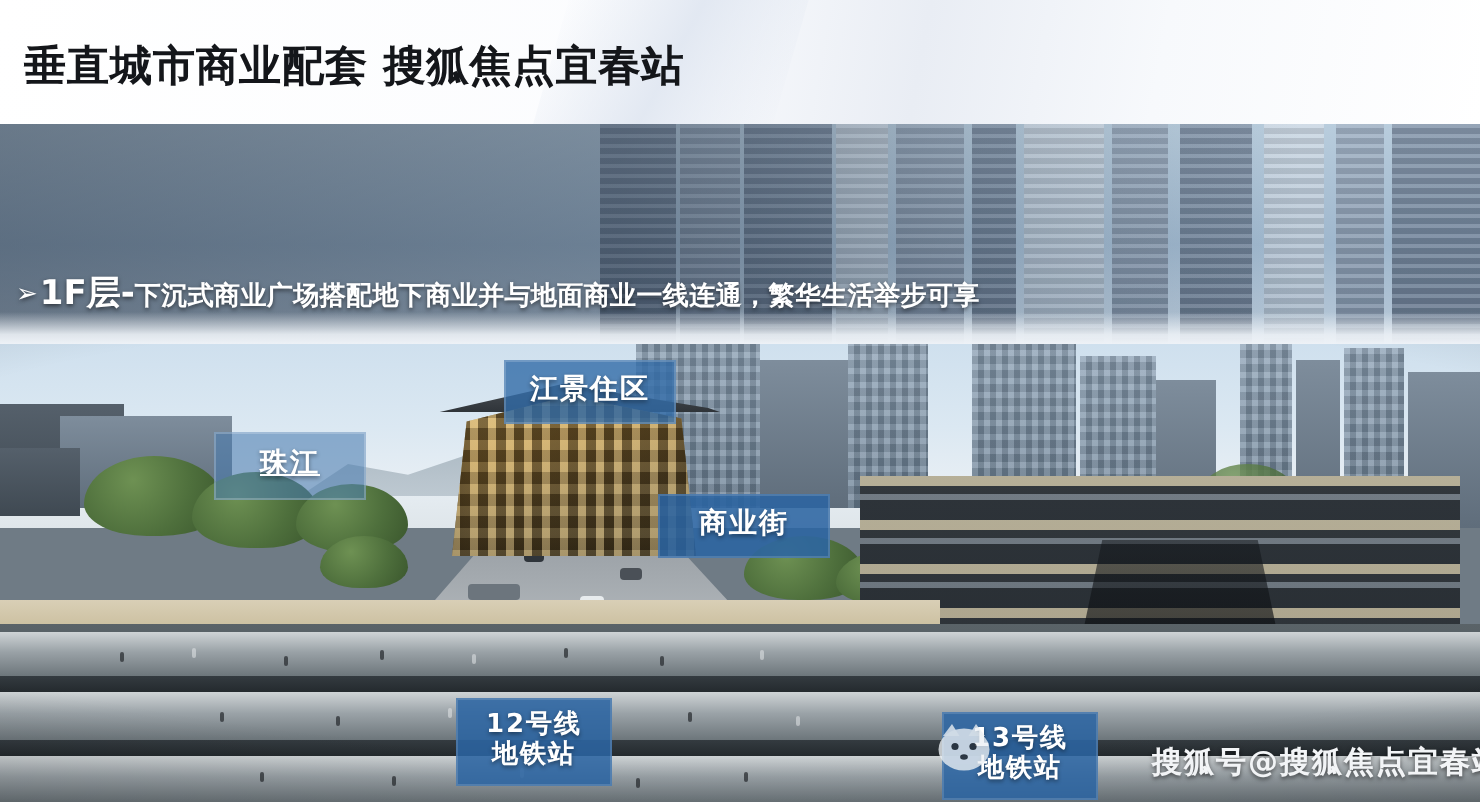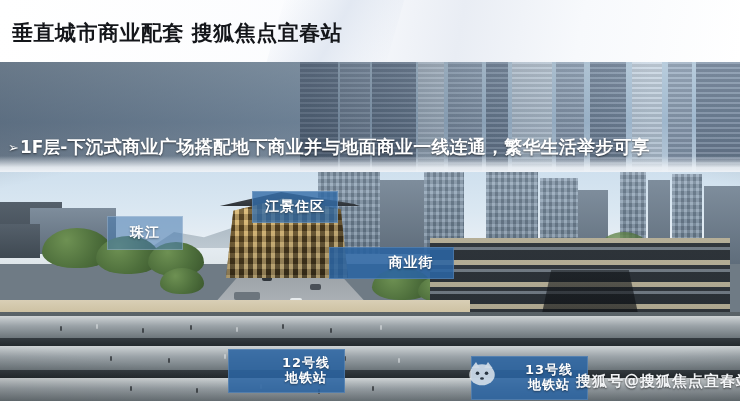--- a/index.html
+++ b/index.html
@@ -60,21 +60,21 @@
   }
 
   .bullet{
     position:absolute;left:8px;
     white-space:nowrap;z-index:4;
     color:#ffffff;
     text-shadow:0 1px 2px rgba(0,0,0,.55);
   }
   .bullet .arrow{font-size:13px;font-weight:bold;margin-right:1px;vertical-align:1px;}
   .bullet .head{font-size:17px;font-weight:bold;letter-spacing:0;}
-  .bullet .body{font-size:18px;font-weight:bold;letter-spacing:.2px;}
+  .bullet .body{font-size:13px;font-weight:bold;letter-spacing:.2px;}
   .b1{top:73px;}
 
   
   .render{
     position:absolute;left:0;top:172px;width:740px;height:229px;
     overflow:hidden;background:#6f7b85;
   }
   .r-sky{
     position:absolute;left:0;top:0;width:740px;height:92px;
     background:linear-gradient(180deg,#cfe0ee 0%,#dbe8f2 45%,#e7eef4 75%,#dfe6ea 100%);
@@ -177,23 +177,23 @@
   
   .callout{
     position:absolute;z-index:20;
     color:#ffffff;font-weight:bold;
     display:flex;align-items:center;justify-content:center;
     text-align:center;
     letter-spacing:1px;
     text-shadow:0 1px 2px rgba(0,0,0,.45);
     line-height:1.12;
   }
-  .callout.soft{background:rgba(74,124,176,.58);border:1px solid rgba(255,255,255,.22);}
-  .callout.solid{background:rgba(43,100,162,.88);border:1px solid rgba(255,255,255,.14);padding-left:39px;}
-  .callout.mid{background:rgba(50,108,168,.80);border:1px solid rgba(255,255,255,.18);margin-top:11px;}
+  .callout.soft{background:rgba(74,124,176,.58);border:1px solid rgba(255,255,255,.22);text-decoration:underline;}
+  .callout.solid{background:rgba(43,100,162,.88);border:1px solid rgba(255,255,255,.14);}
+  .callout.mid{background:rgba(50,108,168,.80);border:1px solid rgba(255,255,255,.18);}
 
   #callout-zhujiang{left:107px;top:216px;width:74px;height:32px;font-size:14px;}
   #callout-jiangjing{left:252px;top:180px;width:84px;height:30px;font-size:14px;}
   #callout-shangyejie{left:329px;top:247px;width:84px;height:30px;font-size:14px;}
   #callout-xiezilou{left:484px;top:194px;width:104px;height:30px;font-size:14px;}
   #callout-line12{left:228px;top:349px;width:76px;height:42px;font-size:13px;flex-direction:column;}
   #callout-line13{left:471px;top:356px;width:76px;height:42px;font-size:13px;flex-direction:column;}
 
   
   .wm-logo{

